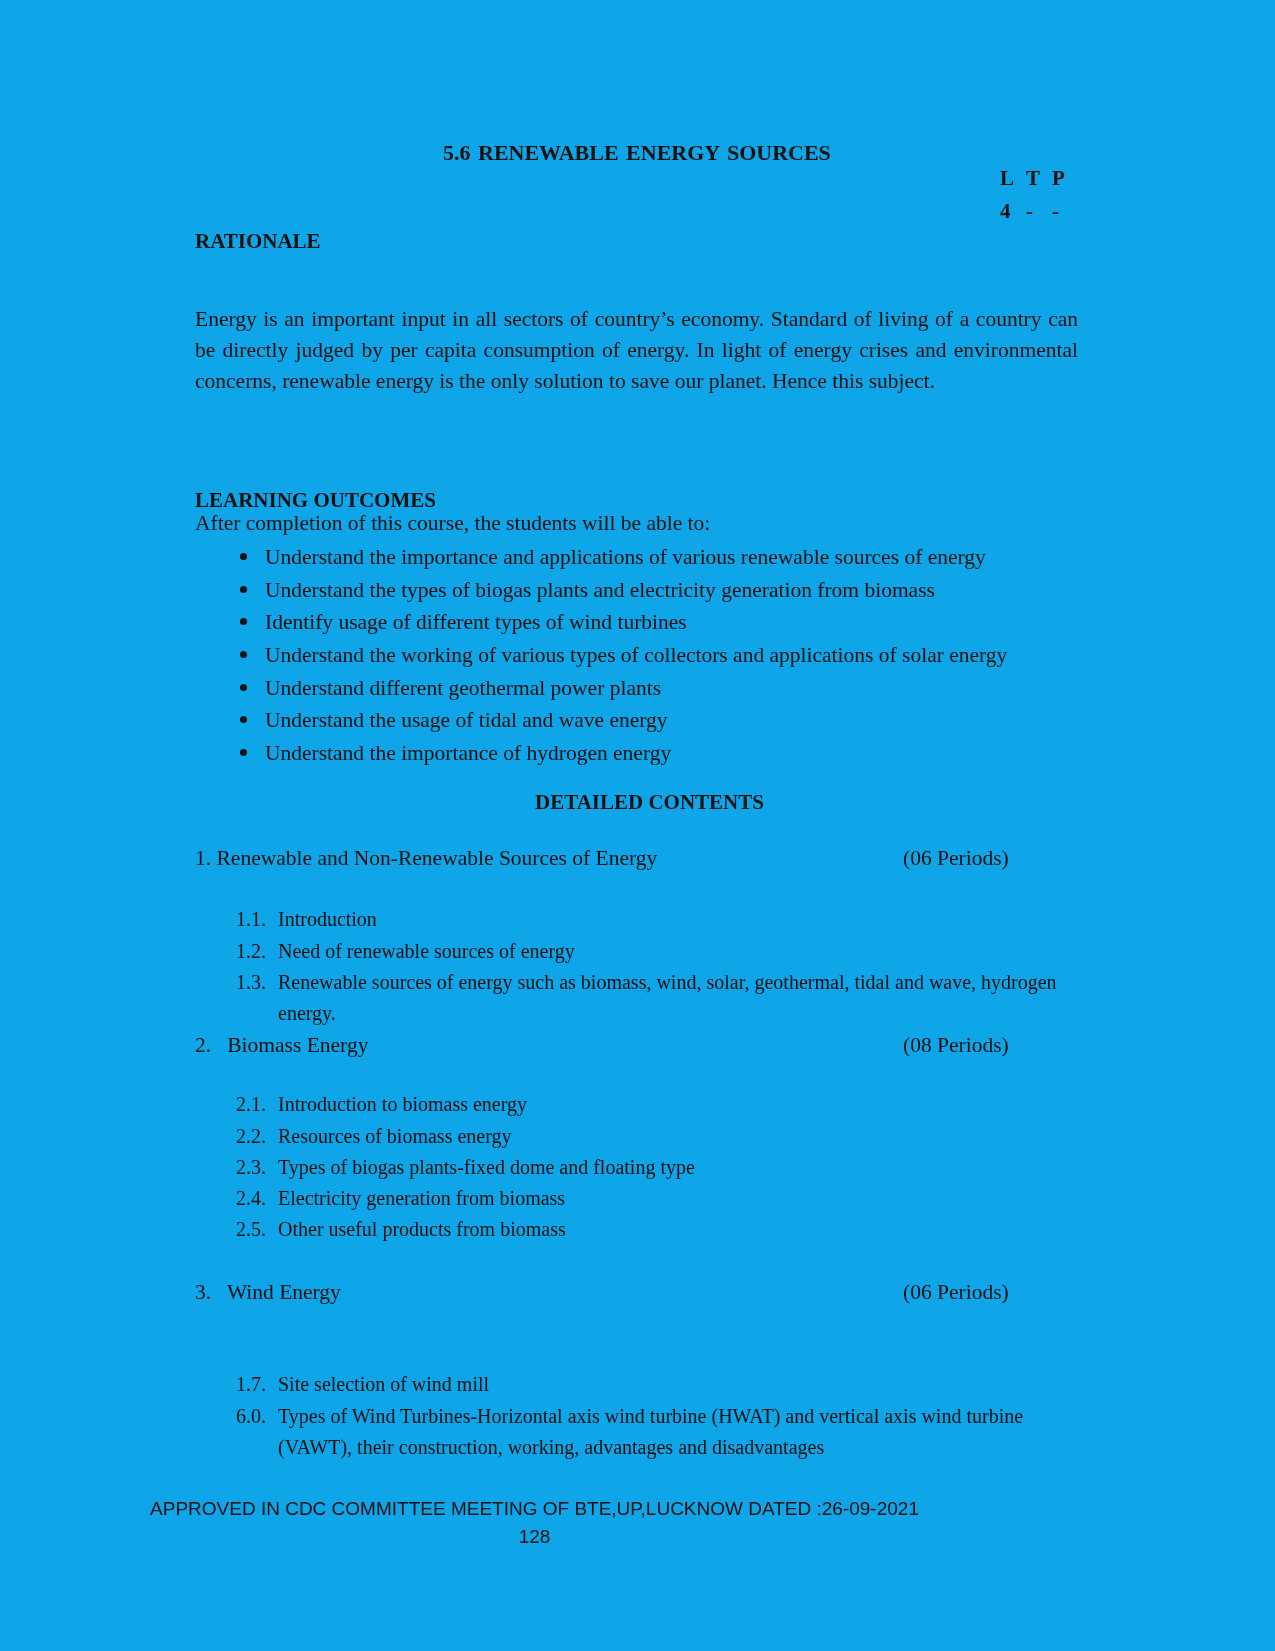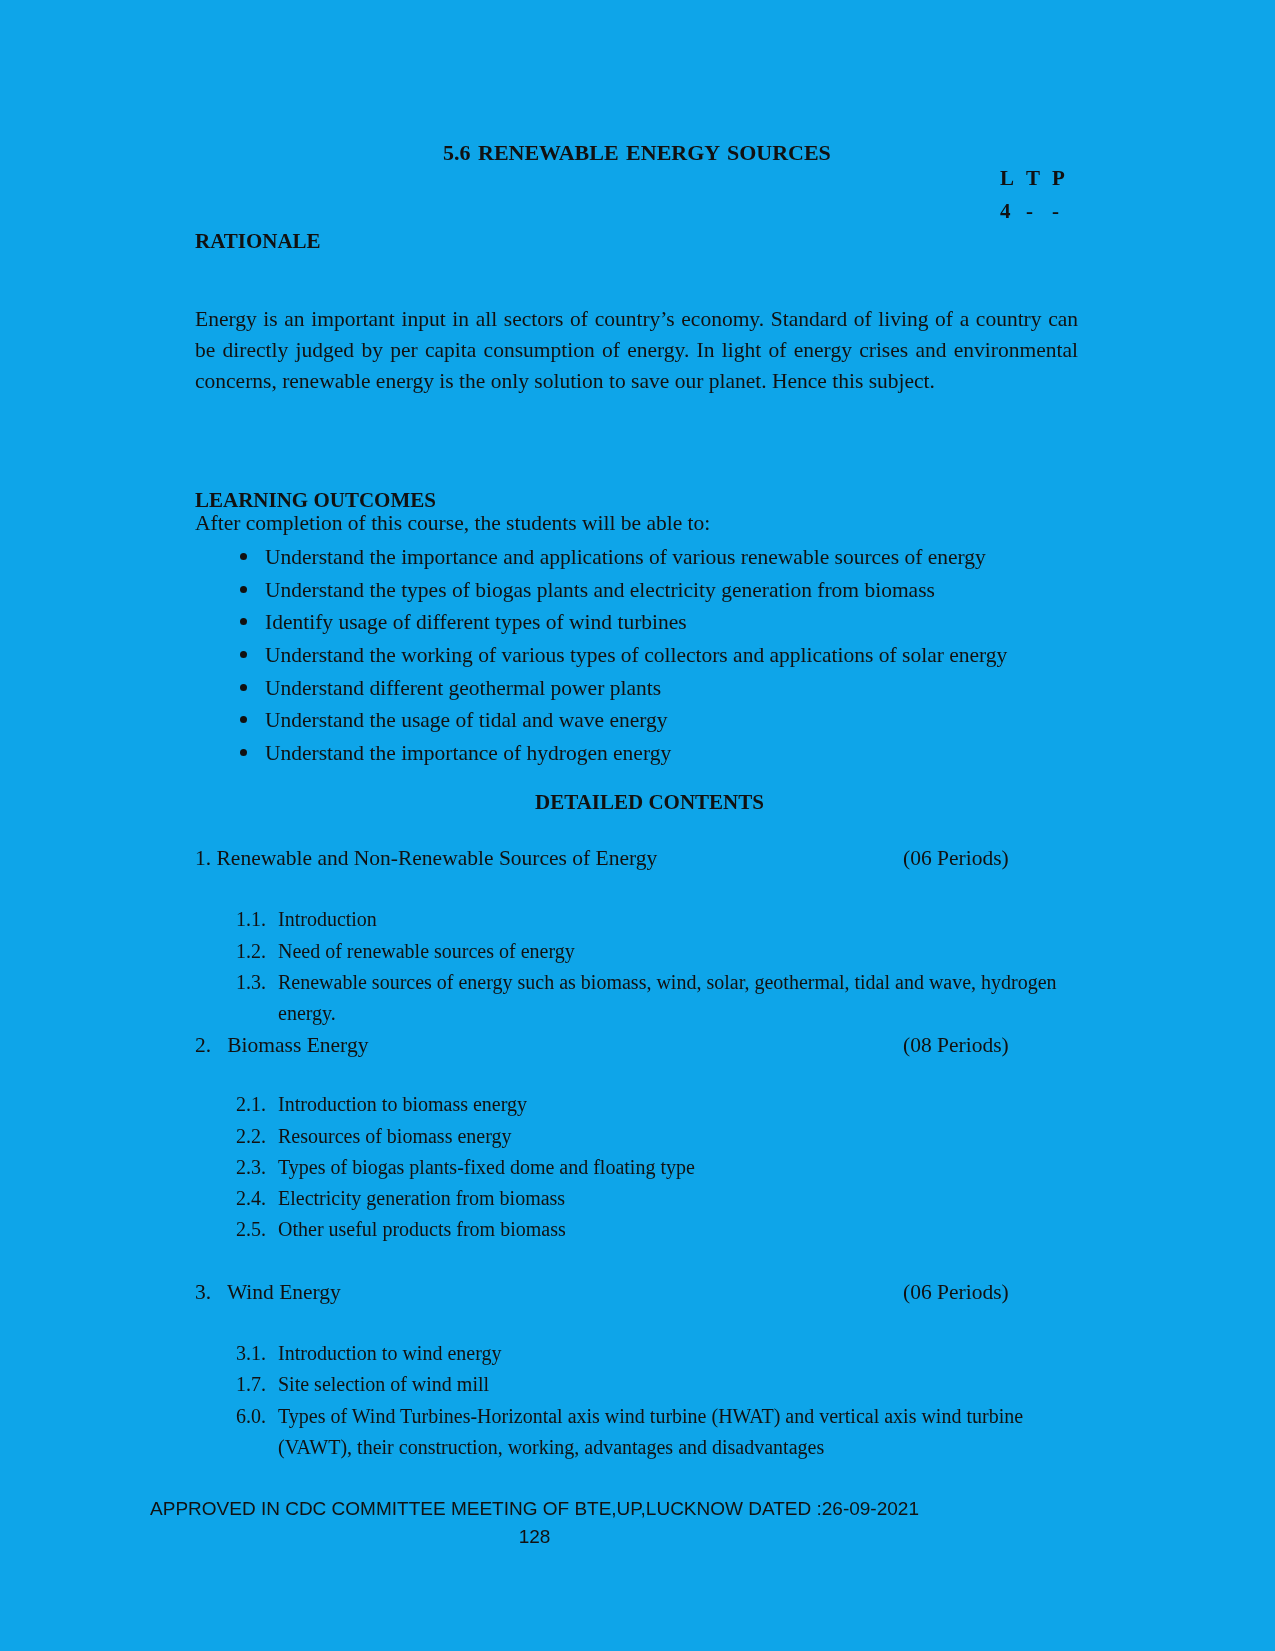--- a/index.html
+++ b/index.html
@@ -89,19 +89,18 @@
 
   <div class="sub" style="top:1089px;"><span class="sub-num">2.1.</span><span class="sub-text">Introduction to biomass energy</span></div>
   <div class="sub" style="top:1121px;"><span class="sub-num">2.2.</span><span class="sub-text">Resources of biomass energy</span></div>
   <div class="sub" style="top:1152px;"><span class="sub-num">2.3.</span><span class="sub-text">Types of biogas plants-fixed dome and floating type</span></div>
   <div class="sub" style="top:1183px;"><span class="sub-num">2.4.</span><span class="sub-text">Electricity generation from biomass</span></div>
   <div class="sub" style="top:1214px;"><span class="sub-num">2.5.</span><span class="sub-text">Other useful products from biomass</span></div>
 
   <div class="t unit-title" style="top:1279px;"><span>3.</span>&nbsp;&nbsp; <span>Wind Energy</span></div>
   <div class="t periods" style="top:1279px;">(06 Periods)</div>
 
-  <div class="sub" style="top:1338px;"><span class="sub-num">3.1.</span><span class="sub-text">Introduction to wind energy</span></div>
   <div class="sub" style="top:1369px;"><span class="sub-num">1.7.</span><span class="sub-text">Site selection of wind mill</span></div>
   <div class="sub" style="top:1401px;"><span class="sub-num">6.0.</span><span class="sub-text" style="width:805px;">Types of Wind Turbines-Horizontal axis wind turbine (HWAT) and vertical axis wind turbine (VAWT), their construction, working, advantages and disadvantages</span></div>
 
   <div class="footer sans" style="top:1498px;">APPROVED IN CDC COMMITTEE MEETING OF BTE,UP,LUCKNOW DATED :26-09-2021</div>
   <div class="footer sans" style="top:1526px;">128</div>
 </div>
 
 </body></html>

